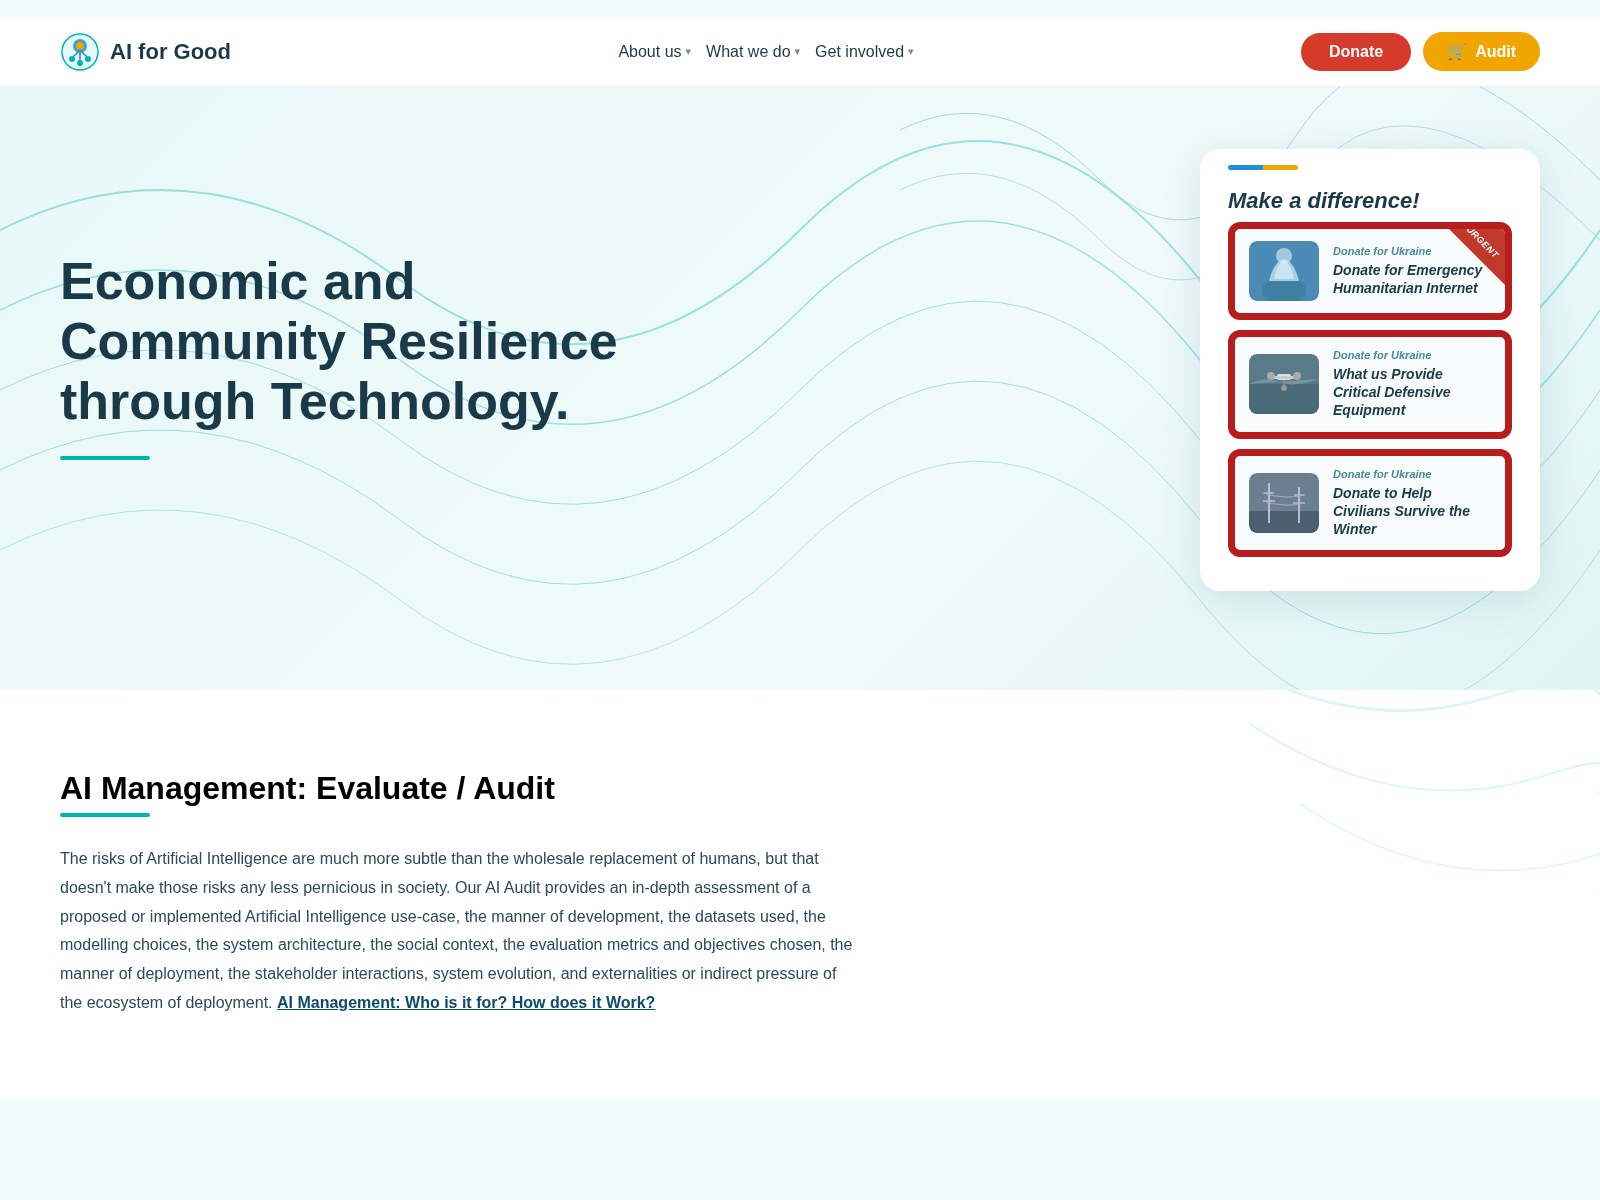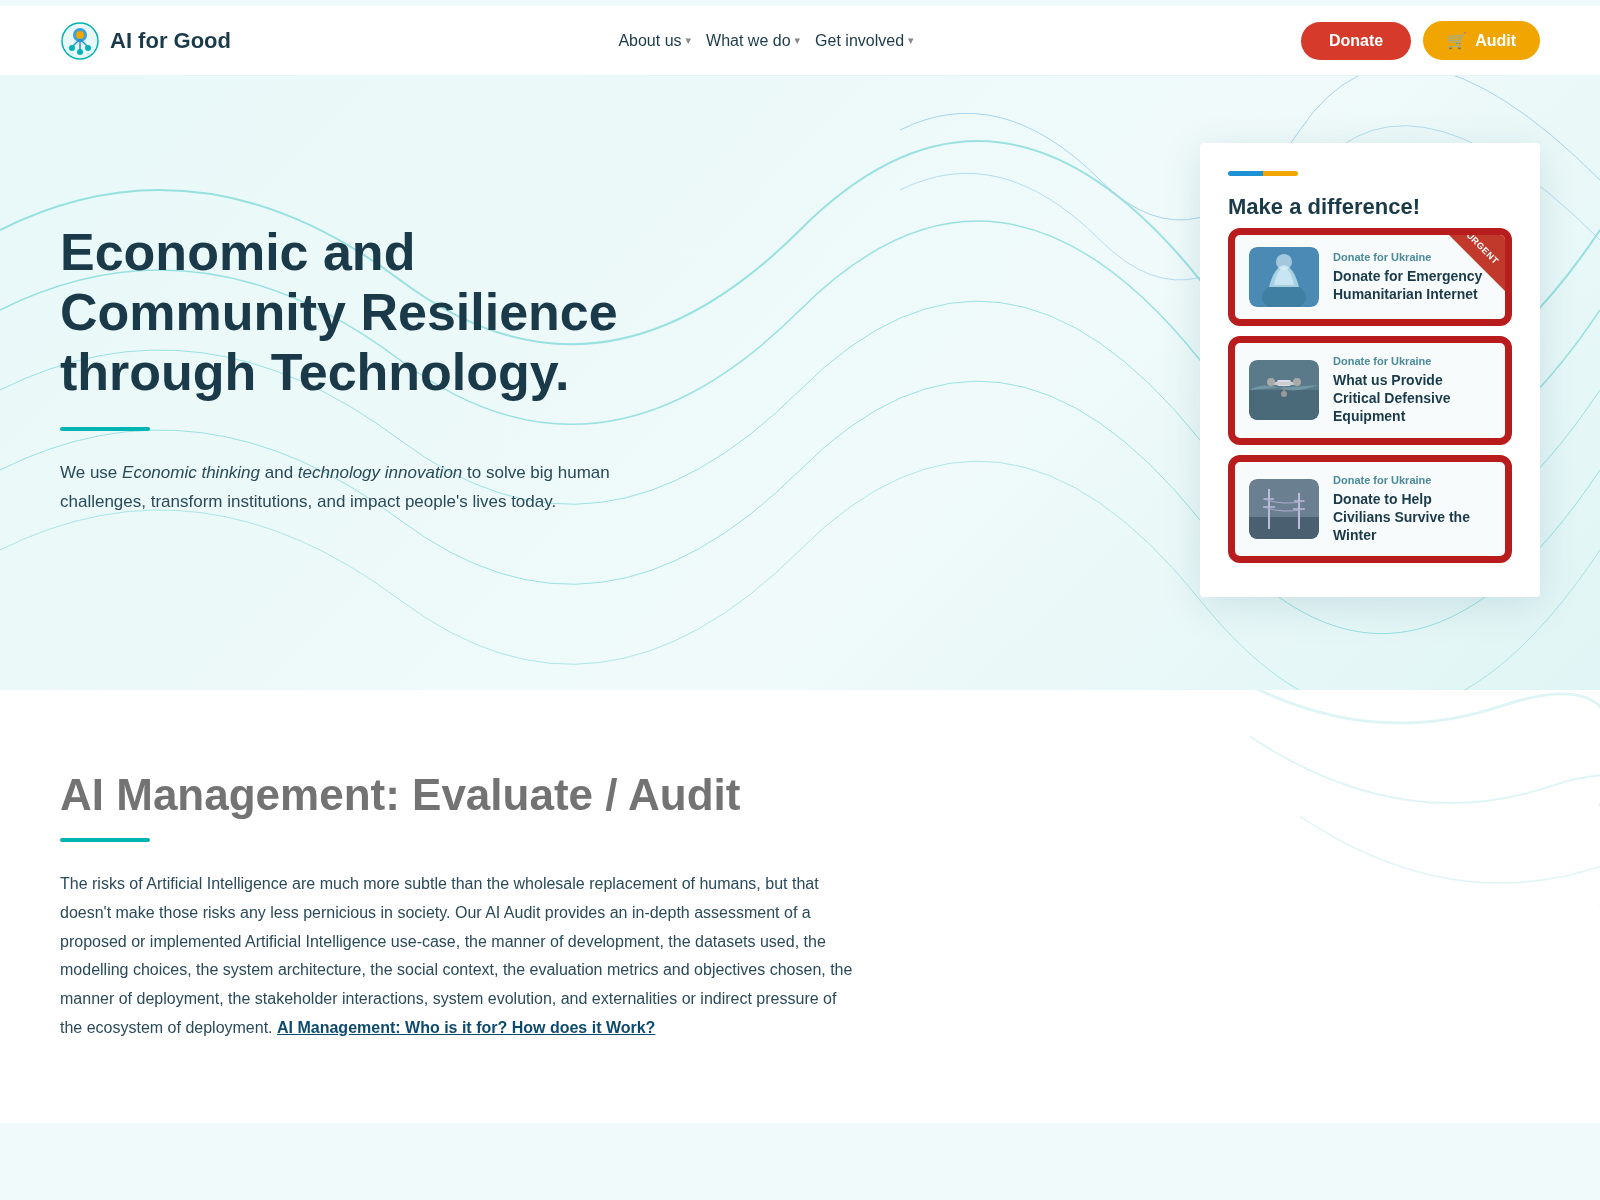--- a/index.html
+++ b/index.html
@@ -2,21 +2,21 @@
 <html><head>
   <meta charset="utf-8">
   <style>
     * { box-sizing: border-box; margin: 0; padding: 0; }
     body { font-family: 'Segoe UI', Arial, sans-serif; background: #f0fafa; color: #1a3a4a; overflow-x: hidden; }
 
     
     nav {
       display: flex; align-items: center; justify-content: space-between;
       padding: 0 60px; height: 70px; background: #fff;
-      border-bottom: 1px solid #e8f4f4; position: sticky; top: 6px; z-index: 100;
+      border-bottom: 1px solid #e8f4f4; position: sticky; top: 17px; z-index: 100;
     }
     .nav-logo { display: flex; align-items: center; gap: 10px; text-decoration: none; }
     .nav-logo-icon { width: 40px; height: 40px; }
     .nav-logo-text { font-size: 22px; font-weight: 700; color: #1a3a4a; }
     .nav-links { display: flex; align-items: center; gap: 15px; }
     .nav-link {
       font-size: 16px; color: #1a3a4a; text-decoration: none; cursor: pointer;
       display: flex; align-items: center; gap: 4px;
     }
     .chevron { font-size: 11px; color: #888; }
@@ -53,24 +53,25 @@
     .hero-divider {
       width: 90px; height: 4px; background: #00b4b4; border-radius: 2px;
       margin-bottom: 28px;
     }
     .hero-body { font-size: 17px; color: #2a4a5a; line-height: 1.7; }
     .hero-body em { font-style: italic; }
 
     
     .donate-card {
       position: relative; z-index: 2;
-      background: #fff; border-radius: 4px;
+      background: #fff; border-radius: 20px;
       box-shadow: 0 8px 40px rgba(0,80,100,0.13);
       width: 340px; min-width: 320px; margin-left: auto;
-      padding: 28px 28px 24px;
+      padding: 16px 28px 24px;
+      font-style: italic;
     }
     .donate-card-accent {
       width: 70px; height: 5px; border-radius: 3px;
       background: linear-gradient(90deg, #1e90d6 50%, #f0a500 50%);
       margin-bottom: 18px;
     }
     .donate-card-title {
       font-size: 22px; font-weight: 800; color: #1a3a4a; margin-bottom: 8px;
     }
     .donate-card-subtitle { font-size: 14px; color: #4a6a7a; margin-bottom: 20px; }
@@ -100,22 +101,22 @@
     .second-section {
       background: #fff; padding: 80px 60px;
       position: relative; overflow: hidden;
     }
     .second-bg {
       position: absolute; top: 0; left: 0; right: 0; bottom: 0;
       pointer-events: none; overflow: hidden;
     }
     .second-bg svg { width: 100%; height: 100%; opacity: 0.12; }
     .section-title {
-      font-size: 44px; font-weight: 800; color: #737373;
-      margin-bottom: 18px; position: relative; z-index: 1;
+      font-size: 32px; font-weight: 800; color: #000000;
+      margin-bottom: 6px; position: relative; z-index: 1;
     }
     .section-divider {
       width: 90px; height: 4px; background: #00b4b4; border-radius: 2px;
       margin-bottom: 28px; position: relative; z-index: 1;
     }
     .section-body {
       font-size: 16px; color: #2a4a5a; line-height: 1.8;
       max-width: 800px; position: relative; z-index: 1;
     }
     .section-link { color: #0c4a6e; font-weight: 600; text-decoration: underline; cursor: pointer; }
@@ -170,23 +171,20 @@
       <path d="M0,440 Q200,340 400,490 T800,440 T1200,490 T1600,440" stroke="#00b4b4" stroke-width="1" fill="none"></path>
       <path d="M0,520 Q200,420 400,570 T800,520 T1200,570 T1600,520" stroke="#00b4b4" stroke-width="0.8" fill="none"></path>
       <path d="M900,100 Q1000,50 1100,150 T1300,100 T1600,150" stroke="#1e90d6" stroke-width="1" fill="none"></path>
       <path d="M900,160 Q1000,110 1100,210 T1300,160 T1600,210" stroke="#1e90d6" stroke-width="0.8" fill="none"></path>
     </svg>
   </div>
 
   <div class="hero-content">
     <h1 class="hero-title">Economic and Community Resilience through Technology.</h1>
     <div class="hero-divider"></div>
-    <p class="hero-body">
-      <span>We use </span><em>Economic thinking</em><span> and </span><em>technology innovation</em><span> to solve big human challenges, transform institutions, and impact people's lives today.</span>
-    </p>
   </div>
 
   <div class="donate-card">
     <div class="donate-card-accent"></div>
     <div class="donate-card-title">Make a difference!</div>
 
     <div class="campaign-item">
       <div class="campaign-thumb">
         <svg width="70" height="60" viewBox="0 0 70 60" style="border-radius:8px;">
           <rect width="70" height="60" fill="#4a8ab5"></rect>

